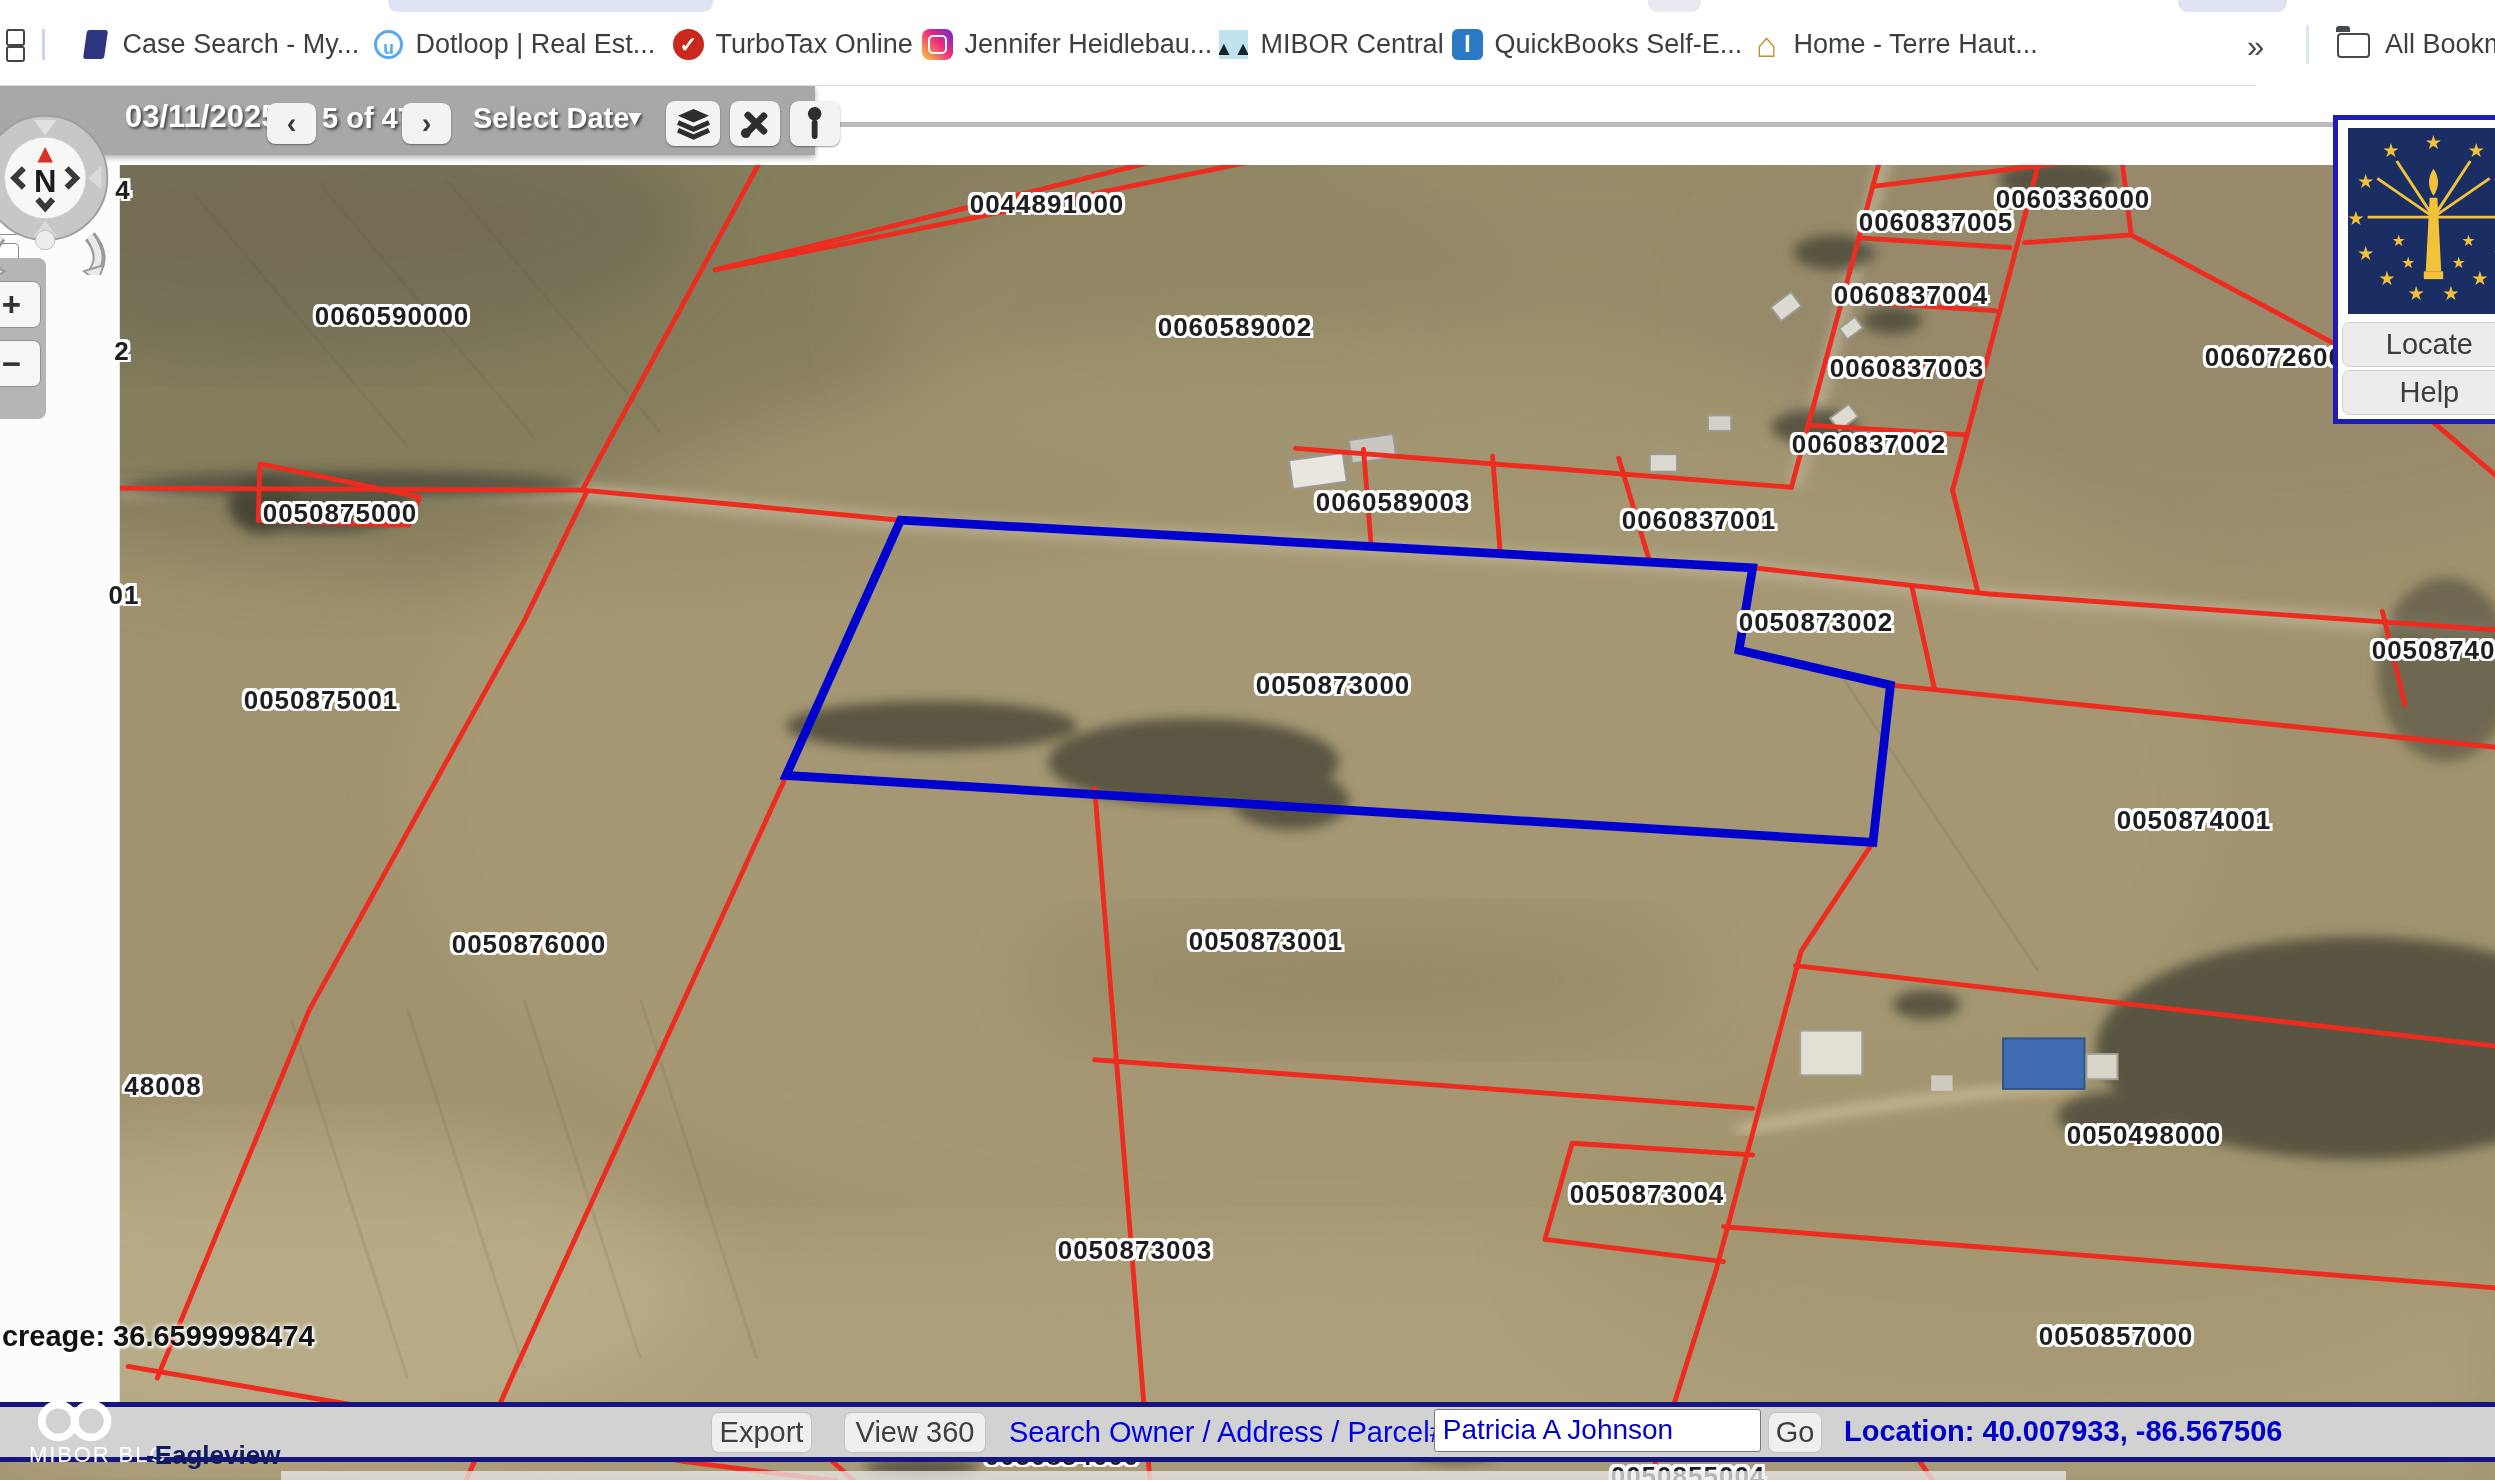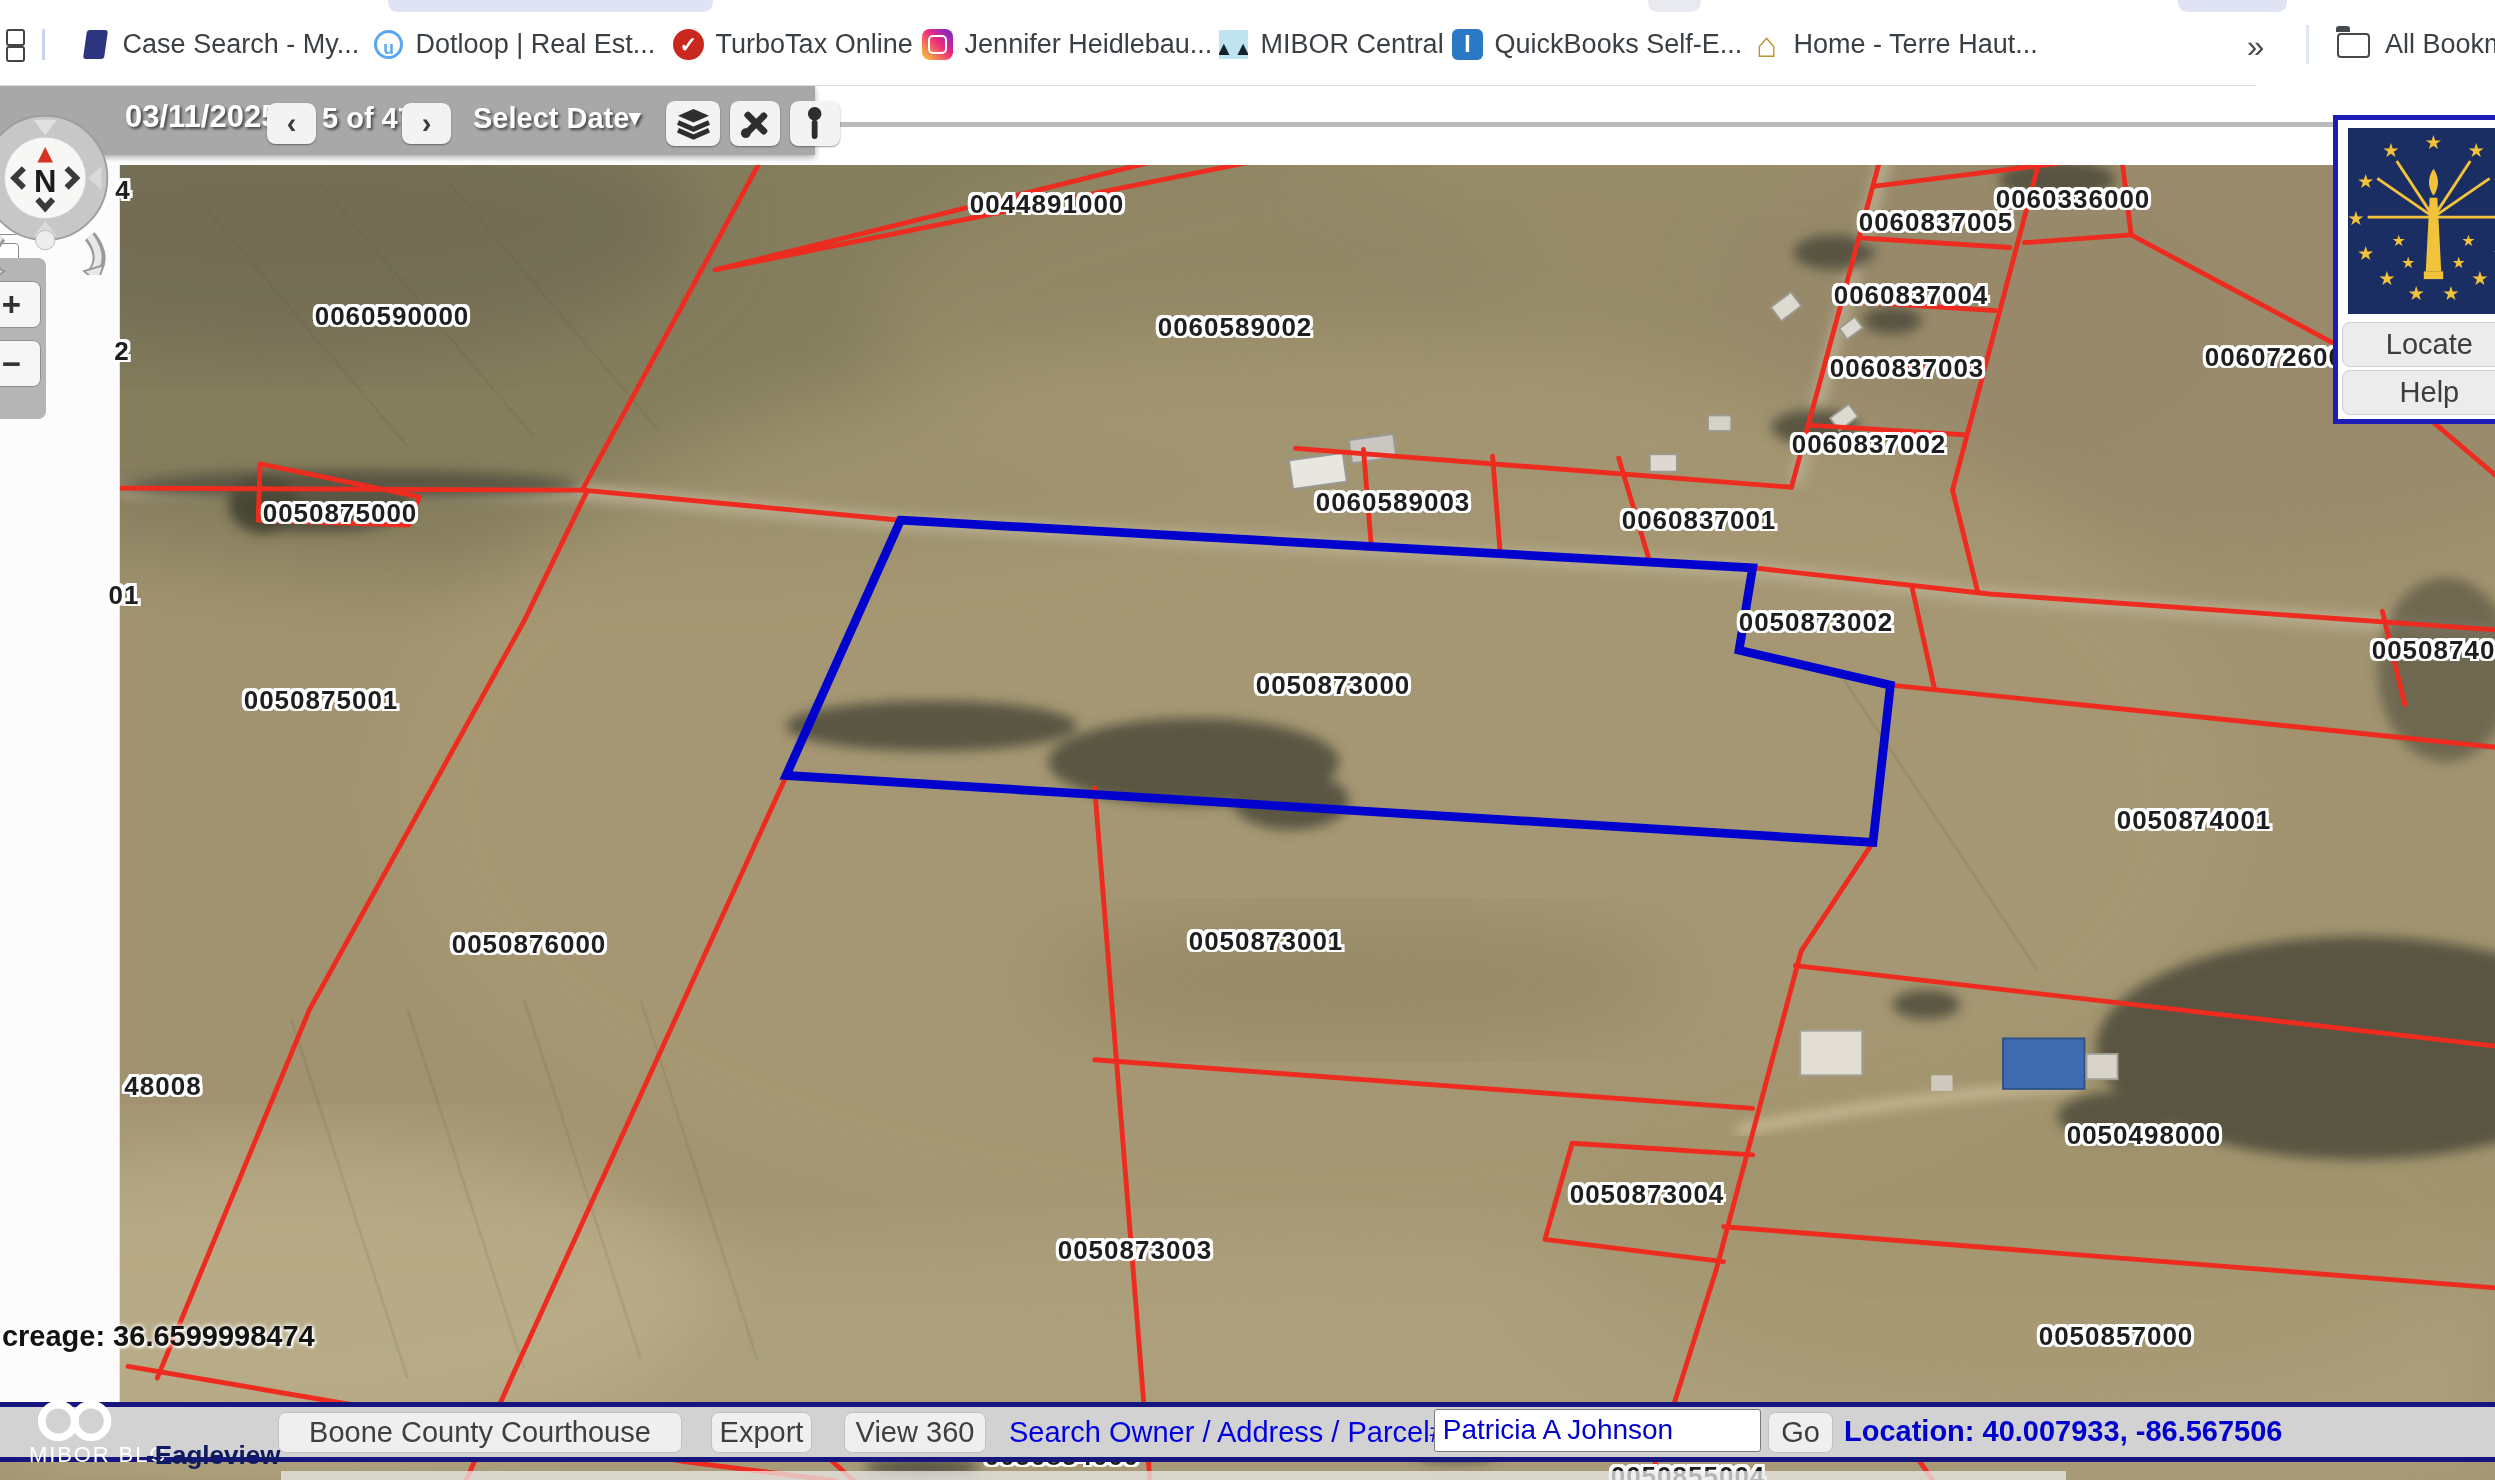--- a/index.html
+++ b/index.html
@@ -411,23 +411,22 @@
 
   <div class="bottom-strip"></div>
   <div class="footer">
     <svg class="mibor-logo" width="107" height="58" viewBox="0 0 110 60">
       <circle cx="32" cy="30" r="17" fill="none" stroke="#fff" stroke-width="8"></circle>
       <circle cx="66" cy="30" r="17" fill="none" stroke="#fff" stroke-width="8"></circle>
     </svg>
     <span class="mibor-text">MIBOR BLC</span>
     <span class="eagle-text">-Eagleview</span>
 
-    <div class="f-btn" style="left:278px;width:404px;">Boone County Courthouse</div>
     <div class="f-btn" style="left:711px;width:101px;">Export</div>
     <div class="f-btn" style="left:844px;width:142px;">View 360</div>
     <span class="f-bluelabel" style="left:1009px;">Search Owner / Address / Parcel#:</span>
     <input class="f-input" type="text" value="Patricia A Johnson" style="">
-    <div class="f-btn" style="left:1768px;width:65px;">Go</div>
+    <div class="f-btn" style="left:1768px;width:54px;">Go</div>
     <span class="f-location">Location: 40.007933, -86.567506</span>
   </div>
 
 </div>
 
 
 </body></html>

